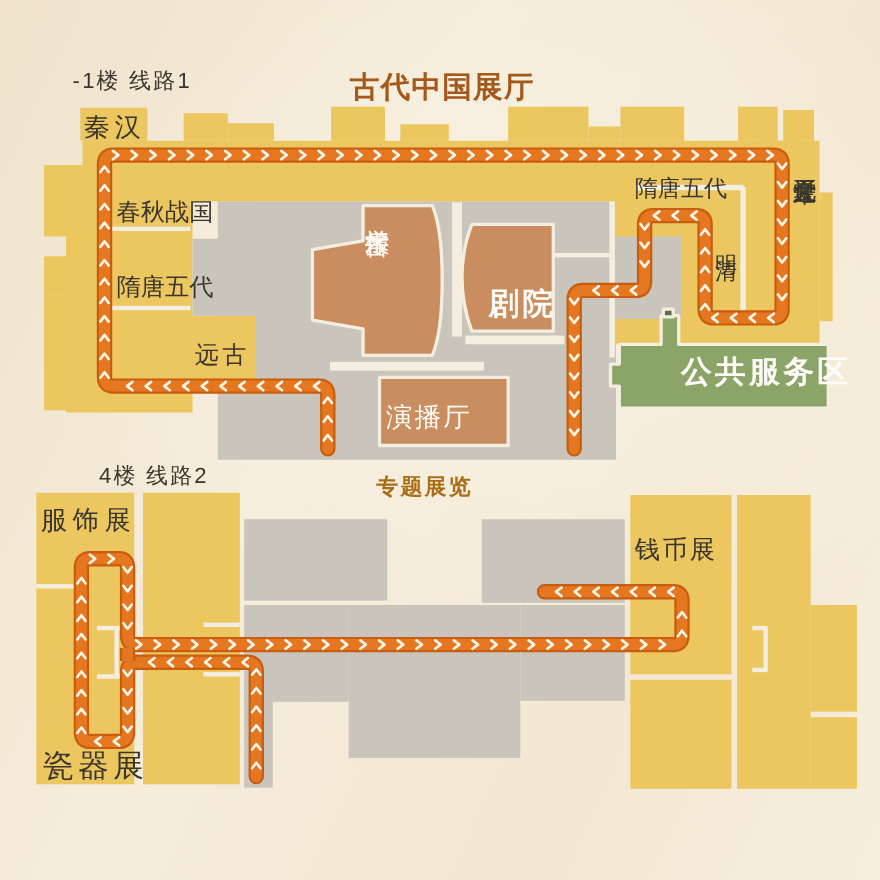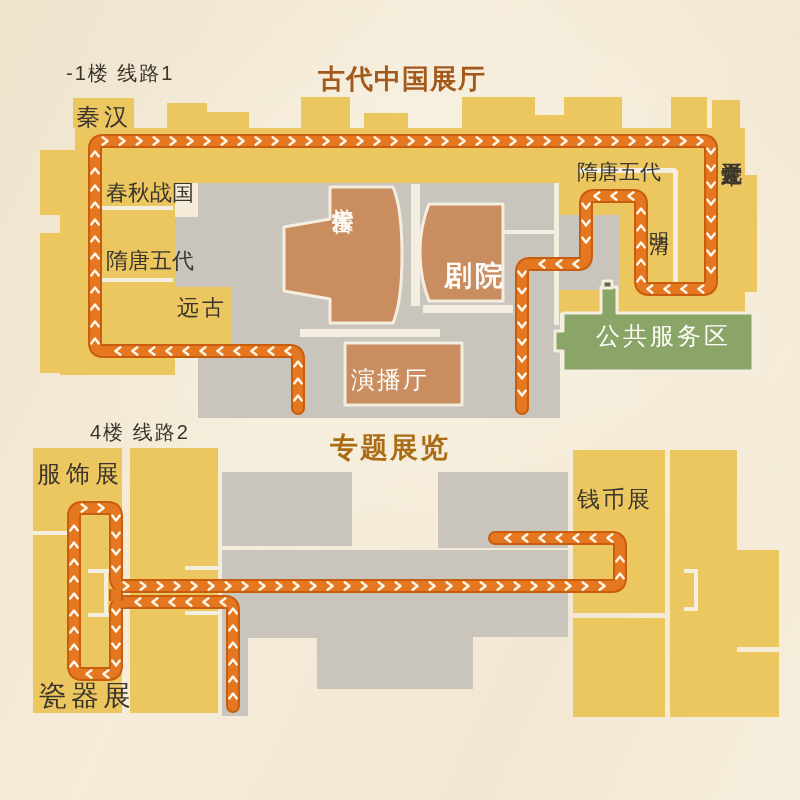--- a/index.html
+++ b/index.html
@@ -18,21 +18,21 @@
   .maplabel{
     position:absolute;font-weight:500;line-height:1.08;white-space:nowrap;
     font-family:"Liberation Sans","DejaVu Sans",sans-serif;
   }
   .maplabel.vert{writing-mode:vertical-rl;}
   .floor-label{position:absolute;font-size:20px;font-weight:500;letter-spacing:2px;text-align:center;}
   #fl1{left:66px;top:60px;}
   #fl2{left:80px;top:419px;margin-left:10px;}
   .map-title{position:absolute;font-weight:600;}
   #t1{left:318px;top:61px;font-size:27px;letter-spacing:1px;}
-  #t2{left:330px;top:429px;font-size:28px;letter-spacing:2px;}
+  #t2{left:342px;top:429px;font-size:20px;letter-spacing:2px;}
 </style>
 </head>
 <body>
 
 <div class="stage">
   <svg id="map-svg" width="800" height="800" viewBox="0 0 800 800">
       <g>
         <rect x="198" y="183" width="362" height="235" fill="#c9c5bc"></rect>
         <rect x="75" y="128" width="653" height="55" fill="#ecc65f"></rect>
         <rect x="73" y="98" width="61" height="30" fill="#ecc65f"></rect>
@@ -271,26 +271,26 @@
           <path d="M 510.4 534.2 L 505.4 538.0 L 510.4 541.8" fill="none" stroke="#fef7ea" stroke-width="2.4" stroke-linecap="round" stroke-linejoin="round"></path>
         </g>
       </g>
     </svg>
   <div id="labels">
       <div class="maplabel" style="left: 76px; top: 104px; font-size: 24px; letter-spacing: 4px; color: rgb(58, 53, 45);">秦汉</div>
       <div class="maplabel" style="left: 577px; top: 148px; font-size: 21px; letter-spacing: 0px; color: rgb(58, 53, 45); margin-top: 13px;">隋唐五代</div>
       <div class="maplabel vert" style="left: 720px; top: 146px; font-size: 22px; letter-spacing: 0px; color: rgb(58, 53, 45);">辽宋夏金元</div>
       <div class="maplabel" style="left: 106px; top: 181px; font-size: 22px; letter-spacing: 0px; color: rgb(58, 53, 45);">春秋战国</div>
       <div class="maplabel" style="left: 106px; top: 249px; font-size: 22px; letter-spacing: 0px; color: rgb(58, 53, 45);">隋唐五代</div>
-      <div class="maplabel" style="left: 177px; top: 296px; font-size: 22px; letter-spacing: 3px; color: rgb(58, 53, 45);">远古</div>
+      <div class="maplabel" style="left: 177px; top: 311px; font-size: 22px; letter-spacing: 3px; color: rgb(58, 53, 45);">远古</div>
       <div class="maplabel vert" style="left: 648px; top: 216px; font-size: 20px; letter-spacing: 4px; color: rgb(58, 53, 45);">明清</div>
       <div class="maplabel vert" style="left: 331px; top: 191px; font-size: 22px; letter-spacing: 1px; color: rgb(253, 252, 248);">学术报告厅</div>
       <div class="maplabel" style="left: 444px; top: 261px; font-size: 28px; letter-spacing: 3px; color: rgb(253, 252, 248); font-weight: bold;">剧院</div>
       <div class="maplabel" style="left: 351px; top: 367px; font-size: 24px; letter-spacing: 2px; color: rgb(253, 252, 248);">演播厅</div>
-      <div class="maplabel" style="left: 596px; top: 323px; font-size: 24px; letter-spacing: 3px; color: rgb(253, 252, 248);">公共服务区</div>
+      <div class="maplabel" style="left: 619px; top: 323px; font-size: 28px; letter-spacing: 3px; color: rgb(253, 252, 248); font-weight: bold;">公共服务区</div>
       <div class="maplabel" style="left: 37px; top: 461px; font-size: 24px; letter-spacing: 5px; color: rgb(58, 53, 45);">服饰展</div>
       <div class="maplabel" style="left: 577px; top: 489px; font-size: 23px; letter-spacing: 2px; color: rgb(58, 53, 45); font-family: Liberation Mono, monospace;">钱币展</div>
       <div class="maplabel" style="left: 39px; top: 681px; font-size: 28px; letter-spacing: 4px; color: rgb(58, 53, 45);">瓷器展</div>
     </div>
   <div class="floor-label" id="fl1" style="color: rgb(58, 53, 45);">-1楼 线路1</div>
   <div class="map-title" id="t1" style="color: rgb(164, 89, 28);">古代中国展厅</div>
   <div class="floor-label" id="fl2" style="color: rgb(58, 53, 45);">4楼 线路2</div>
   <div class="map-title" id="t2" style="color: rgb(170, 109, 21);">专题展览</div>
 </div>
 

